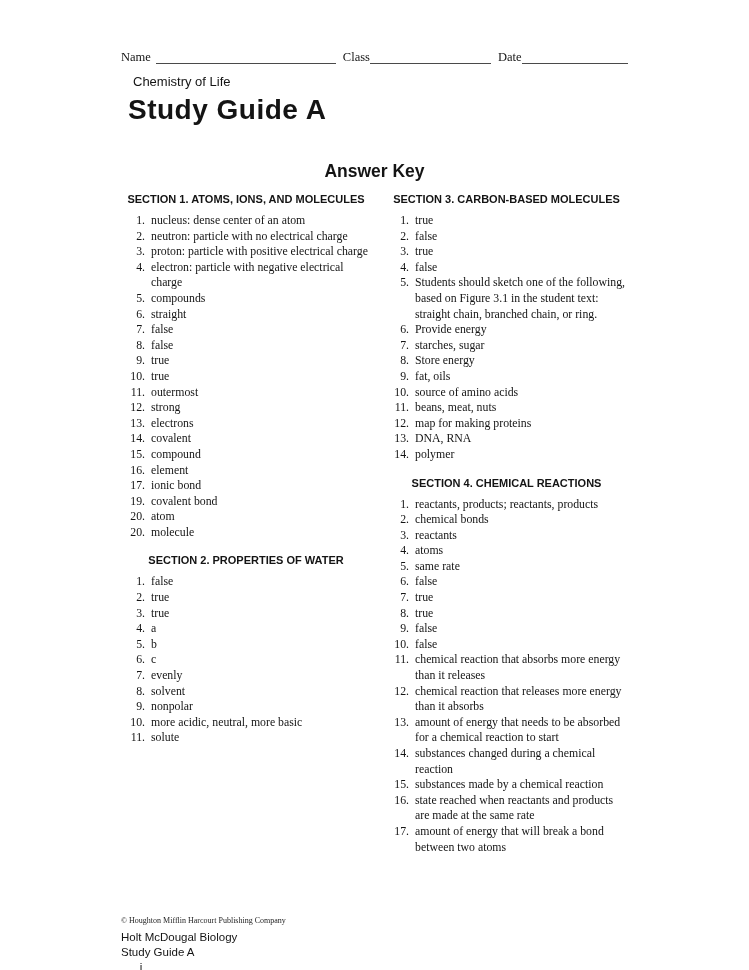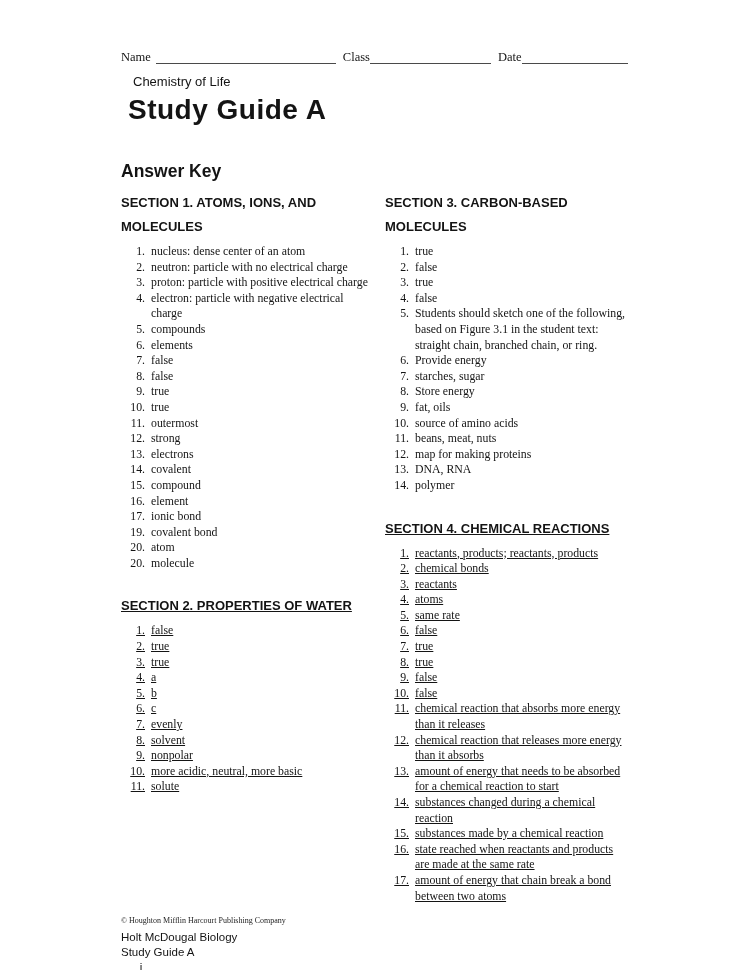--- a/index.html
+++ b/index.html
@@ -27,30 +27,30 @@
   .blank { border-bottom:1px solid #4a4a4a; height:13px; box-sizing:border-box; }
   .blank-name  { width:180px; margin-left:5px;  margin-right:7px; }
   .blank-class { width:121px; margin-right:7px; }
   .blank-date  { flex:1; }
 
   .course { margin:10px 0 0 12px; font-size:13px; }
   .doc-title {
     margin:5px 0 0 7px;
     font-size:28px; font-weight:bold; letter-spacing:0.5px;
   }
-  .answer-key { margin:35px 0 0 0; font-size:17.5px; font-weight:bold; }
+  .answer-key { margin:35px 0 0 0; font-size:17.5px; font-weight:bold;text-align:center; }
 
   
   .columns { display:flex; margin-top:9px; }
   .col-left  { width:250px; margin-right:14px; }
   .col-right { flex:1; }
-  .section + .section { margin-top:23px;text-decoration:underline; }
+  .section + .section { margin-top:12px; }
   .section-title {
     margin:0 0 5px 0;
-    font-size:13px; font-weight:bold; line-height:24px;
+    font-size:11px; font-weight:bold; line-height:17px;text-align:center;
   }
   .answer-item {
     display:flex;
     font-family:"Liberation Serif", serif;
     font-size:11.8px; line-height:15.6px;
   }
   .answer-item .num { flex:none; width:24px; text-align:right; }
   .answer-item .txt { flex:1; padding-left:6px; }
 
   
@@ -101,21 +101,21 @@
             <div class="answer-item">
               <span class="num">4.</span>
               <span class="txt">electron: particle with negative electrical charge</span>
             </div>
             <div class="answer-item">
               <span class="num">5.</span>
               <span class="txt">compounds</span>
             </div>
             <div class="answer-item">
               <span class="num">6.</span>
-              <span class="txt">elements</span>
+              <span class="txt">straight</span>
             </div>
             <div class="answer-item">
               <span class="num">7.</span>
               <span class="txt">false</span>
             </div>
             <div class="answer-item">
               <span class="num">8.</span>
               <span class="txt">false</span>
             </div>
             <div class="answer-item">
@@ -342,21 +342,21 @@
             <div class="answer-item">
               <span class="num">15.</span>
               <span class="txt">substances made by a chemical reaction</span>
             </div>
             <div class="answer-item">
               <span class="num">16.</span>
               <span class="txt">state reached when reactants and products are made at the same rate</span>
             </div>
             <div class="answer-item">
               <span class="num">17.</span>
-              <span class="txt">amount of energy that chain break a bond between two atoms</span>
+              <span class="txt">amount of energy that will break a bond between two atoms</span>
             </div>
           </div>
         </div>
       </div>
   </div>
 
   <div class="footer">
     <div class="copyright">© Houghton Mifflin Harcourt Publishing Company</div>
     <div class="footer-row">
       <div class="footer-left">

